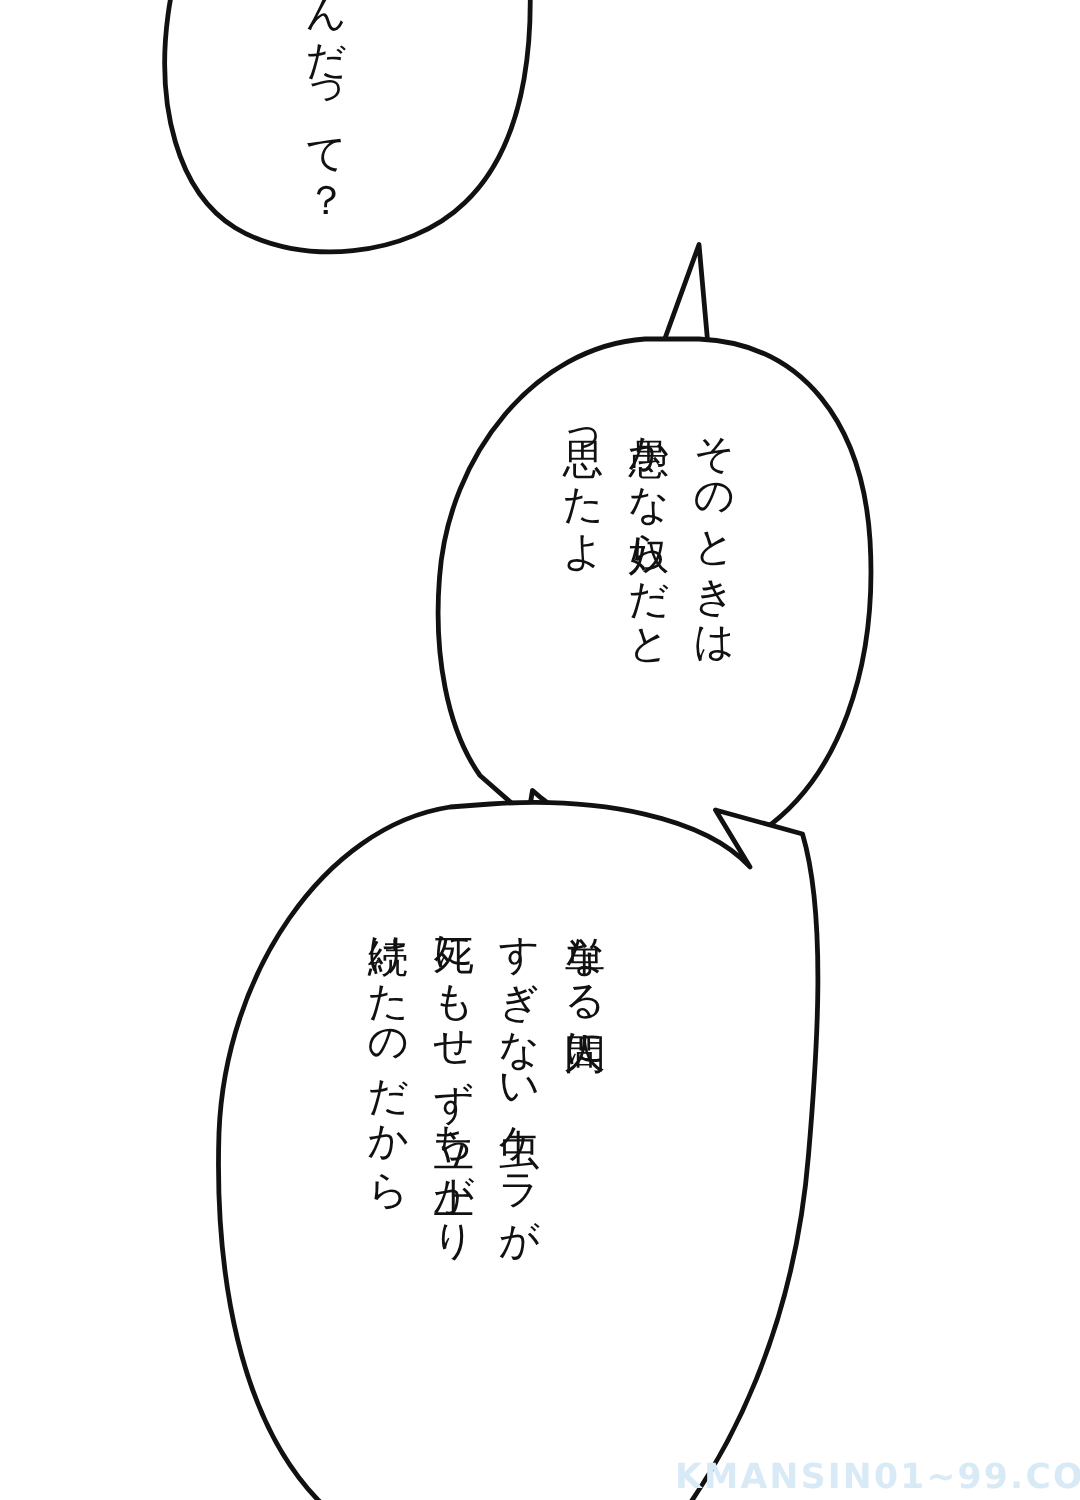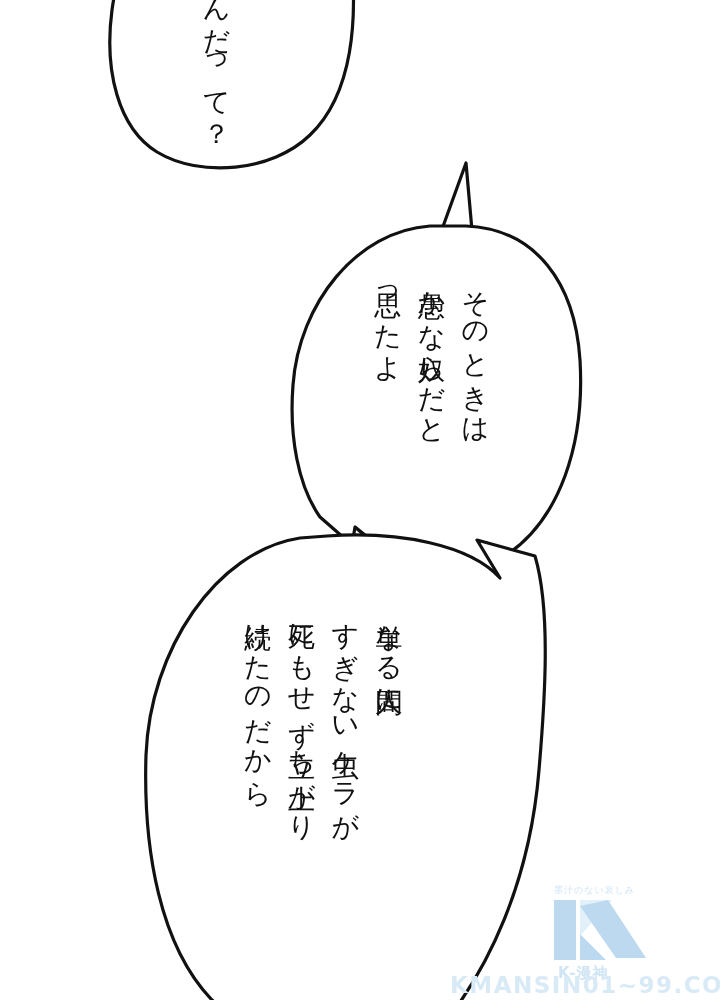--- a/index.html
+++ b/index.html
@@ -156,28 +156,16 @@
     <span class="vcol">思ったよ</span>
   </div>
 
   <div class="vtext" id="bubble3-text">
     <span class="vcol">単なる人間に</span>
     <span class="vcol">すぎない虫ケラが</span>
     <span class="vcol">死にもせず立ち上がり</span>
     <span class="vcol">続けたのだから</span>
   </div>
 
-  <div id="watermark">
-    <div id="wm-toptext">墨汁のない哀しみ</div>
-
-    <svg id="wm-logo" viewBox="0 0 104 68" xmlns="http://www.w3.org/2000/svg">
-      <rect x="4" y="4" width="22" height="60" fill="#bcd9ef"></rect>
-      <polygon points="30,4 62,4 30,40" fill="#e2f0fa"></polygon>
-      <polygon points="30,10 58,4 96,62 66,62" fill="#bcd9ef"></polygon>
-      <polygon points="30,64 30,38 56,64" fill="#bcd9ef"></polygon>
-    </svg>
-
-    <div id="wm-brand">K-漫神</div>
-  </div>
 
   <div id="wm-url">KMANSIN01~99.COM</div>
 
 </div>
 
 </body></html>

